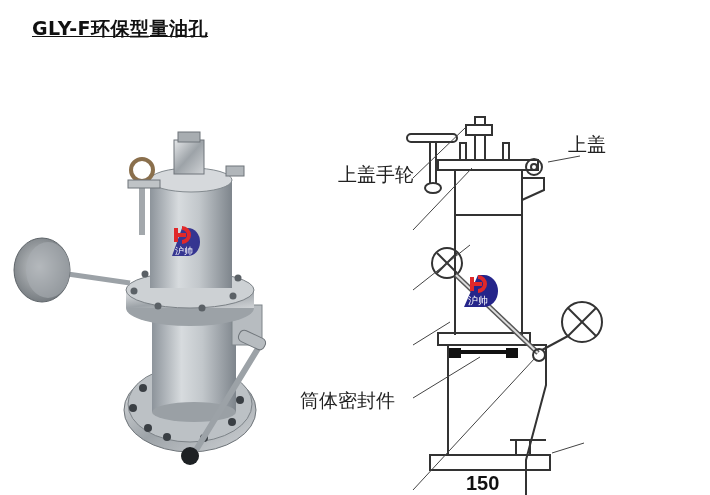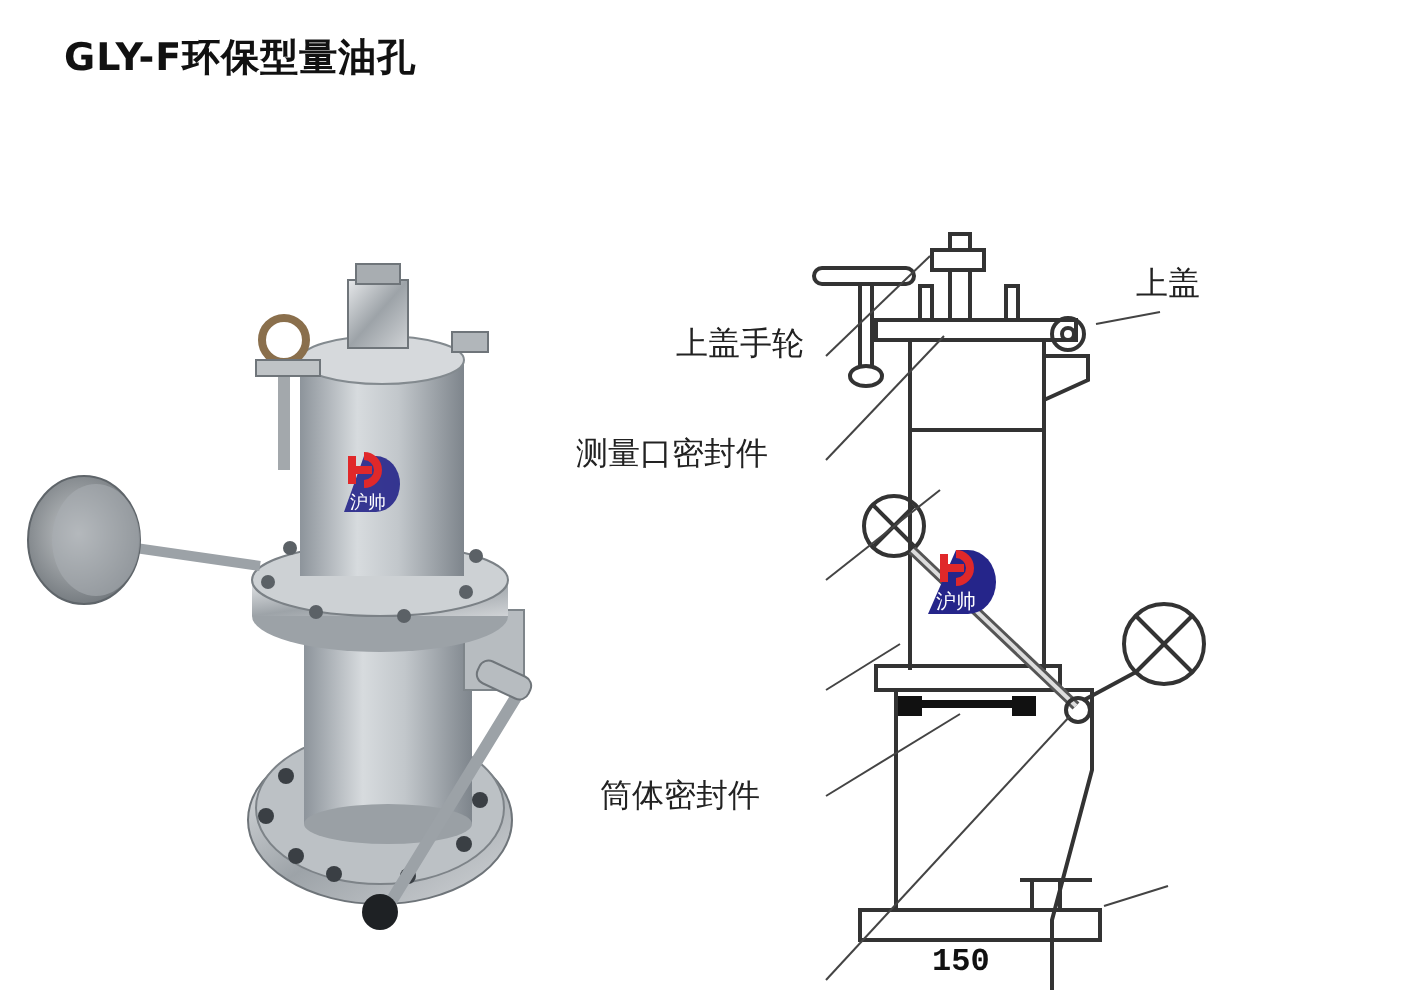--- a/index.html
+++ b/index.html
@@ -1,25 +1,25 @@
 <!DOCTYPE html>
 <html><head>
 <meta charset="utf-8">
 <style>
   html, body { margin: 0; padding: 0; background: #ffffff; }
   body { width: 710px; height: 495px; position: relative; overflow: hidden;
          font-family: "DejaVu Sans", sans-serif; }
   .title { position: absolute; left: 32px; top: 16px; font-size: 19px; font-weight: bold;
-           color: #111; letter-spacing: 0.5px; font-family: "DejaVu Sans", sans-serif; }
+           color: #111; letter-spacing: 0.5px; font-family: "DejaVu Sans", sans-serif; text-decoration: underline; }
   .photo { position: absolute; left: 0; top: 110px; width: 290px; height: 385px; }
   .diagram { position: absolute; left: 270px; top: 110px; width: 440px; height: 385px; }
-  .label { position: absolute; font-size: 16px; color: #222; white-space: nowrap;
+  .label { position: absolute; font-size: 19px; color: #222; white-space: nowrap;
            font-family: Liberation Sans, sans-serif; }
-  .dim { position: absolute; font-size: 16px; font-weight: bold; color: #111;
-         font-family: Liberation Mono, monospace; }
+  .dim { position: absolute; font-size: 20px; font-weight: bold; color: #111;
+         font-family: Liberation Sans, sans-serif; }
 </style>
 </head>
 <body>
 
 <div class="title">GLY-F环保型量油孔</div>
 
 <svg class="photo" viewBox="0 0 290 385" xmlns="http://www.w3.org/2000/svg">
   <defs>
     <linearGradient id="cyl" x1="0" x2="1" y1="0" y2="0">
       <stop offset="0" stop-color="#8d949b"></stop>
@@ -163,16 +163,15 @@
       <path d="M8 0 h6 a14 16 0 0 1 0 32 h-20 z" fill="#25258a"></path>
       <rect x="0" y="2" width="4" height="14" fill="#e0282a"></rect>
       <rect x="0" y="7" width="12" height="4" fill="#e0282a"></rect>
       <path d="M8 2 a7 7 0 0 1 0 14" fill="none" stroke="#e0282a" stroke-width="4"></path>
       <text x="-2" y="29" font-size="10" fill="#ffffff" font-family="DejaVu Sans, sans-serif">沪帅</text>
     </g>
   </svg>
 
   <span class="label" style="left:298px;top:22px;">上盖</span>
   <span class="label" style="left:68px;top:52px;">上盖手轮</span>
-  <span class="label" style="left:18px;top:107px;">测量口密封件</span>
   <span class="label" style="left:30px;top:278px;">筒体密封件</span>
   <span class="dim" style="left:196px;top:362px;">150</span>
 </div>
 
 </body></html>

